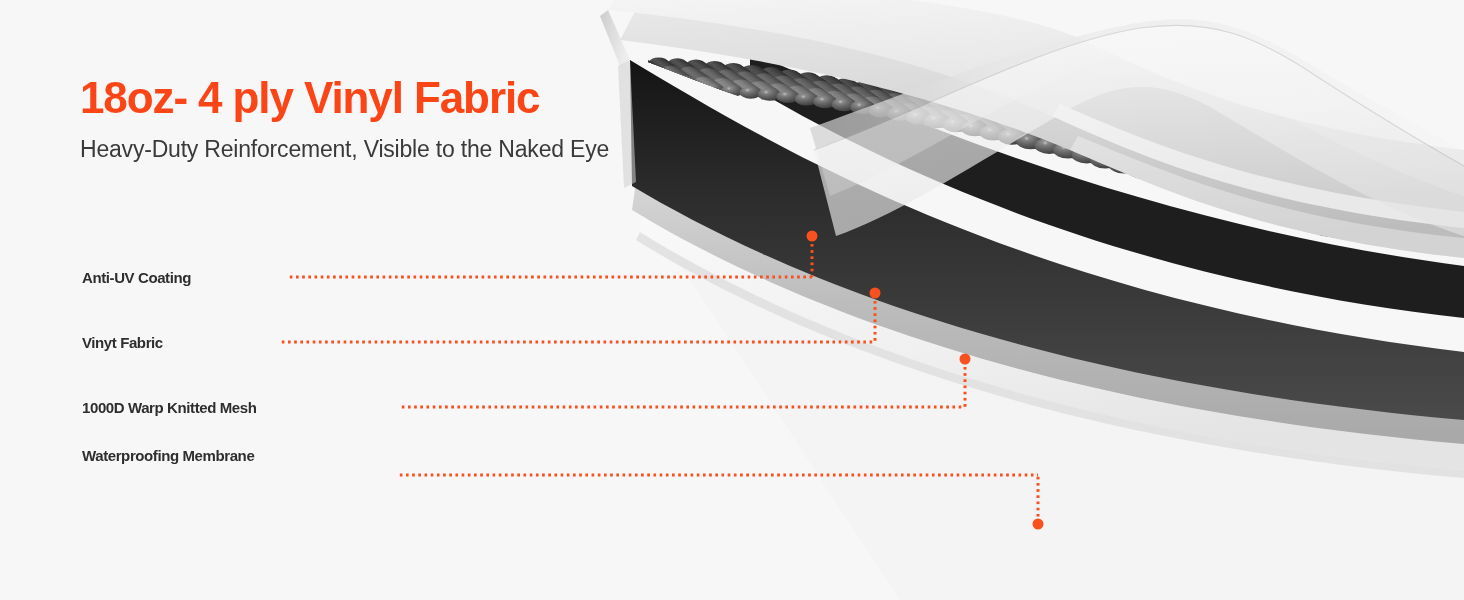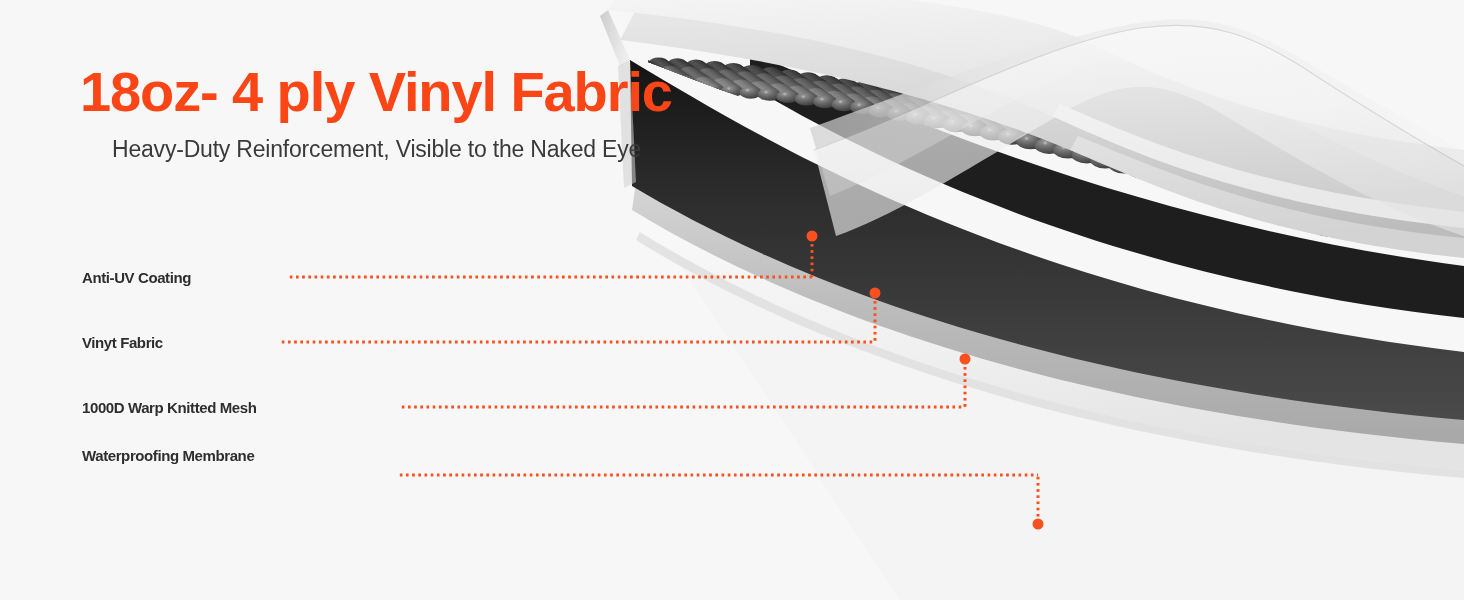--- a/index.html
+++ b/index.html
@@ -13,39 +13,38 @@
     height: 600px;
     background: #f7f7f7;
     overflow: hidden;
     font-family: "Liberation Sans", sans-serif;
   }
 
   
   #title {
     position: absolute;
     left: 80px;
-    top: 64px;
-    font-size: 56px;
+    top: 76px;
+    font-size: 44px;
     font-weight: bold;
     letter-spacing: -1.1px;
     color: #fa4616;
     white-space: nowrap;
     line-height: 1;
   }
   #subtitle {
     position: absolute;
     left: 80px;
     top: 136px;
     font-size: 23px;
     font-weight: normal;
     letter-spacing: -0.2px;
     color: #3a3a3a;
     white-space: nowrap;
     line-height: 1.2;
-    margin-left: 32px;
   }
 
   
   .callout-label {
     position: absolute;
     font-size: 15px;
     font-weight: bold;
     letter-spacing: -0.4px;
     color: #2e2e2e;
     white-space: nowrap;

